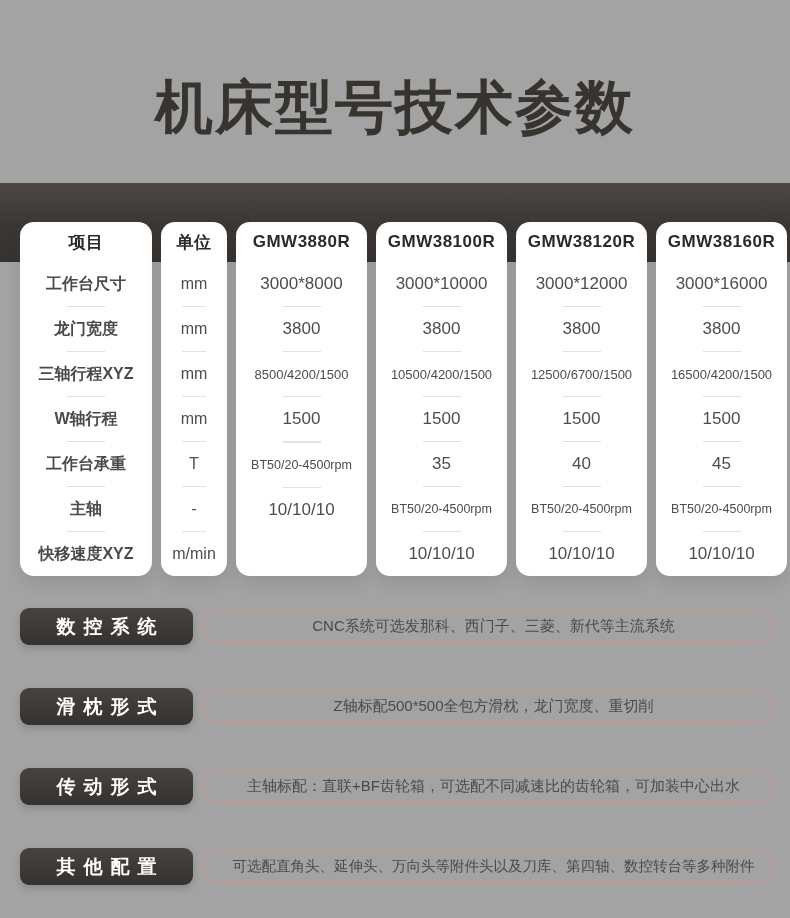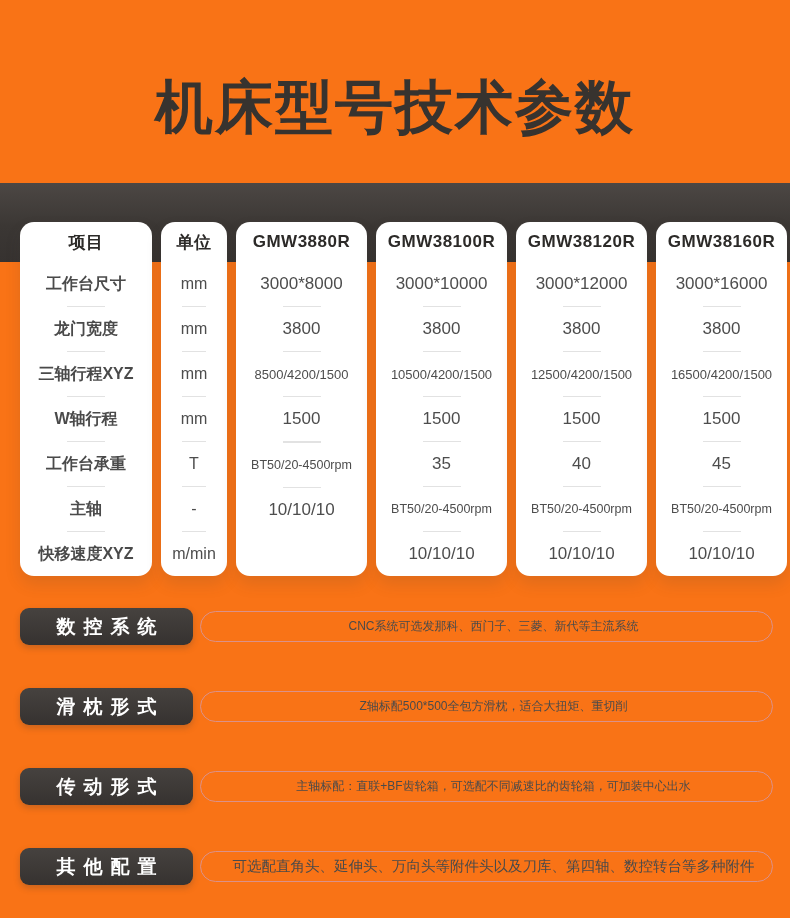--- a/index.html
+++ b/index.html
@@ -1,17 +1,17 @@
 <!DOCTYPE html>
 <html><head>
 <meta charset="utf-8">
 <style>
   * { margin:0; padding:0; box-sizing:border-box; }
   body { background:#fff; font-family:"Liberation Sans","DejaVu Sans",sans-serif; }
-  .page { position:relative; width:790px; height:918px; background:#f97316; overflow:hidden; margin:0 auto; }
+  .page { position:relative; width:790px; height:918px; background:#a3a3a3; overflow:hidden; margin:0 auto; }
 
   .page-title {
     position:absolute; top:74px; left:0; width:100%;
     text-align:center; font-size:58px; font-weight:bold;
     color:#37332f; letter-spacing:2px; line-height:1.15;
   }
 
   .dark-band {
     position:absolute; top:183px; left:0; width:790px; height:79px;
     background:linear-gradient(180deg,#4c4744 0%, #3b3734 55%, #363230 100%);
@@ -44,21 +44,21 @@
   .w-unit .divider { width:24px; }
 
   .section { position:absolute; left:0; width:790px; height:37px; }
   .sec-1 { top:608px; } .sec-2 { top:688px; } .sec-3 { top:768px; } .sec-4 { top:848px; }
   .section .pill {
     position:absolute; left:200px; top:3px; width:573px; height:31px;
     border:1px solid #db9189; border-radius:17px;
     display:flex; align-items:center; justify-content:center;
     padding-left:14px;
   }
-  .section .pill-text { font-size:12px; color:#4a4a4a; white-space:nowrap; }
+  .section .pill-text { font-size:15px; color:#4a4a4a; white-space:nowrap; }
   .sec-4 .pill-text { font-size:14.5px; }
   .section .sec-label {
     position:absolute; left:20px; top:0; width:173px; height:37px;
     background:linear-gradient(180deg,#46423f,#363230);
     border-radius:9px; display:flex; align-items:center; justify-content:center;
     color:#ffffff; font-size:19px; font-weight:bold;
     letter-spacing:8px; text-indent:8px;
     box-shadow:0 3px 6px rgba(60,55,50,0.25);
   }
 </style>
@@ -139,21 +139,21 @@
       <div class="divider"></div>
       <div class="cell">10/10/10</div>
     </div>
 
     <div class="col-card w-model">
       <div class="card-header">GMW38120R</div>
       <div class="cell">3000*12000</div>
       <div class="divider"></div>
       <div class="cell">3800</div>
       <div class="divider"></div>
-      <div class="cell sm">12500/4200/1500</div>
+      <div class="cell sm">12500/6700/1500</div>
       <div class="divider"></div>
       <div class="cell">1500</div>
       <div class="divider"></div>
       <div class="cell">40</div>
       <div class="divider"></div>
       <div class="cell xs">BT50/20-4500rpm</div>
       <div class="divider"></div>
       <div class="cell">10/10/10</div>
     </div>
 
@@ -178,21 +178,21 @@
 
   <div class="section sec-1">
     <div class="pill">
       <span class="pill-text">CNC系统可选发那科、西门子、三菱、新代等主流系统</span>
     </div>
     <div class="sec-label">数控系统</div>
   </div>
 
   <div class="section sec-2">
     <div class="pill">
-      <span class="pill-text">Z轴标配500*500全包方滑枕，适合大扭矩、重切削</span>
+      <span class="pill-text">Z轴标配500*500全包方滑枕，龙门宽度、重切削</span>
     </div>
     <div class="sec-label">滑枕形式</div>
   </div>
 
   <div class="section sec-3">
     <div class="pill">
       <span class="pill-text">主轴标配：直联+BF齿轮箱，可选配不同减速比的齿轮箱，可加装中心出水</span>
     </div>
     <div class="sec-label">传动形式</div>
   </div>

